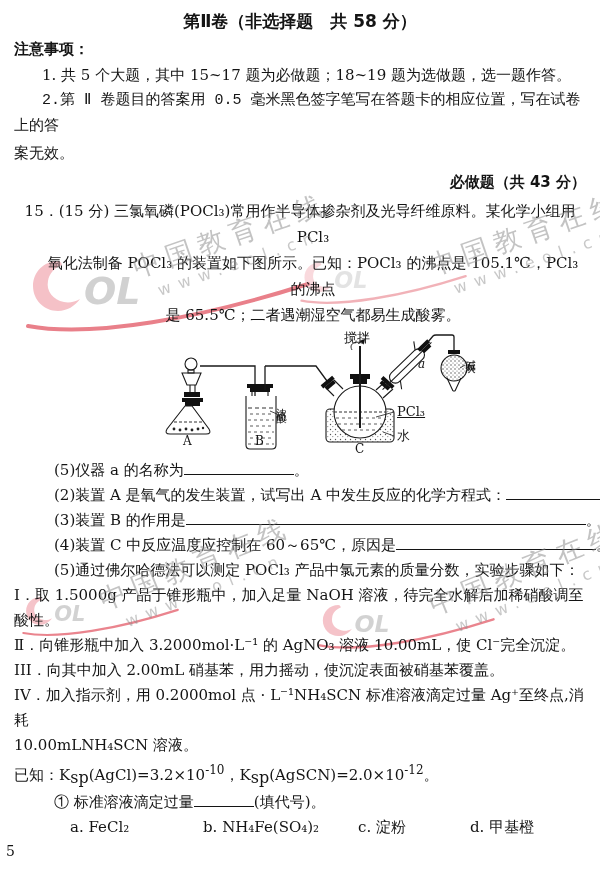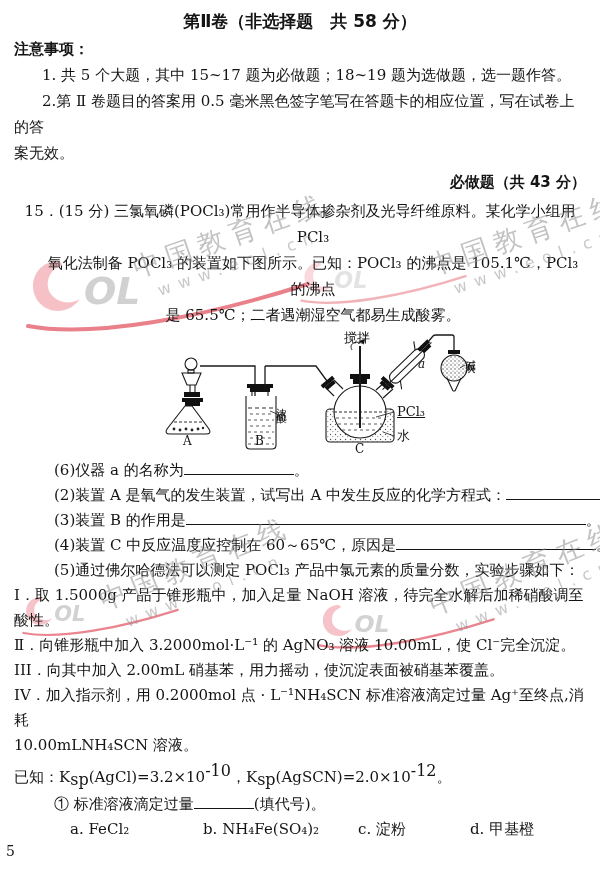--- a/index.html
+++ b/index.html
@@ -20,21 +20,21 @@
   .nowrap{white-space:nowrap;}
   .blank{display:inline-block;border-bottom:1px solid #141414;height:13px;}
   .b110{width:110px}.b95{width:95px}.b400{width:400px}.b200{width:200px}
   .b60{width:60px}
   .opts{margin-left:56px;}
   .opt-a{display:inline-block;width:133px;}
   .opt-b{display:inline-block;width:155px;}
   .opt-c{display:inline-block;width:112px;}
   .opt-d{display:inline-block;}
   .sub{font-size:16px;vertical-align:-3px;}
-  .sup{font-size:16px;vertical-align:6px;}
+  .sup{font-size:12px;vertical-align:6px;}
   .pagenum{position:absolute;left:6px;top:843px;z-index:2;font-size:14px;}
   
   .diagram{position:relative;width:572px;height:130px;margin:0;}
   .diagram svg{position:absolute;left:0;top:0;}
   .dlabel{position:absolute;font-size:13px;line-height:11px;color:#141414;}
   .dvert{writing-mode:vertical-rl;text-orientation:upright;letter-spacing:2px;font-size:10.5px;}
   .dletter{font-size:12px;font-style:normal;}
   
   .wm{position:absolute;z-index:3;pointer-events:none;}
   .wm-rot{transform:rotate(-19deg);transform-origin:0 0;}
@@ -49,21 +49,21 @@
 <body>
 
 <div class="page">
 
   <div class="content">
 
     <div class="upper">
       <div class="title">第Ⅱ卷（非选择题　共 58 分）</div>
       <div class="notes-head">注意事项：</div>
       <div class="ind">1. 共 5 个大题，其中 15~17 题为必做题；18~19 题为选做题，选一题作答。</div>
-      <div><span class="ind" style="display:inline-block;text-indent:28px;">2.第 Ⅱ 卷题目的答案用 0.5 毫米黑色签字笔写在答题卡的相应位置，写在试卷上的答</span><br>
+      <div><span class="ind" style="display:inline-block;text-indent:28px;font-family:Liberation Mono, monospace;">2.第 Ⅱ 卷题目的答案用 0.5 毫米黑色签字笔写在答题卡的相应位置，写在试卷上的答</span><br>
         <span>案无效。</span></div>
       <div class="sec-title">必做题（共 43 分）</div>
       <div class="hang">
         <span>15．(15 分) 三氯氧磷(POCl₃)常用作半导体掺杂剂及光导纤维原料。某化学小组用 PCl₃</span><br>
         <span>氧化法制备 POCl₃ 的装置如下图所示。已知：POCl₃ 的沸点是 105.1℃，PCl₃ 的沸点</span><br>
         <span>是 65.5℃；二者遇潮湿空气都易生成酸雾。</span>
       </div>
     </div>
 
     <div class="diagram">
@@ -179,21 +179,21 @@
       <div class="dlabel dvert" style="left:262px;top:72px;height:42px;">浓硫酸</div>
       <div class="dlabel dletter" style="left:341px;top:116px;">C</div>
       <div class="dlabel" style="left:383px;top:78px;text-decoration:underline;">PCl₃</div>
       <div class="dlabel" style="left:383px;top:102px;">水</div>
       <div class="dlabel dletter" style="left:404px;top:31px;font-style:italic;">a</div>
       <div class="dlabel dvert" style="left:451px;top:23px;height:42px;">碱石灰</div>
     </div>
 
     <div class="lower">
       <div class="q nowrap">
-        <span>(6)仪器 a 的名称为</span><span class="blank b110"></span><span>。</span>
+        <span>(5)仪器 a 的名称为</span><span class="blank b110"></span><span>。</span>
       </div>
       <div class="q nowrap">
         <span>(2)装置 A 是氧气的发生装置，试写出 A 中发生反应的化学方程式：</span><span class="blank b95"></span>
       </div>
       <div class="q nowrap">
         <span>(3)装置 B 的作用是</span><span class="blank b400"></span><span>。</span>
       </div>
       <div class="q nowrap">
         <span>(4)装置 C 中反应温度应控制在 60～65℃，原因是</span><span class="blank b200"></span><span>。</span>
       </div>

